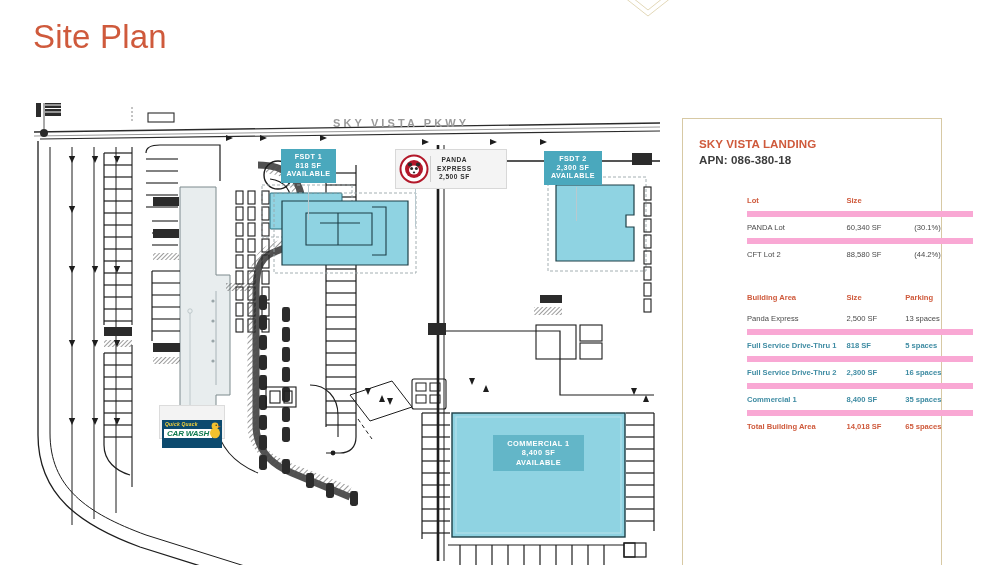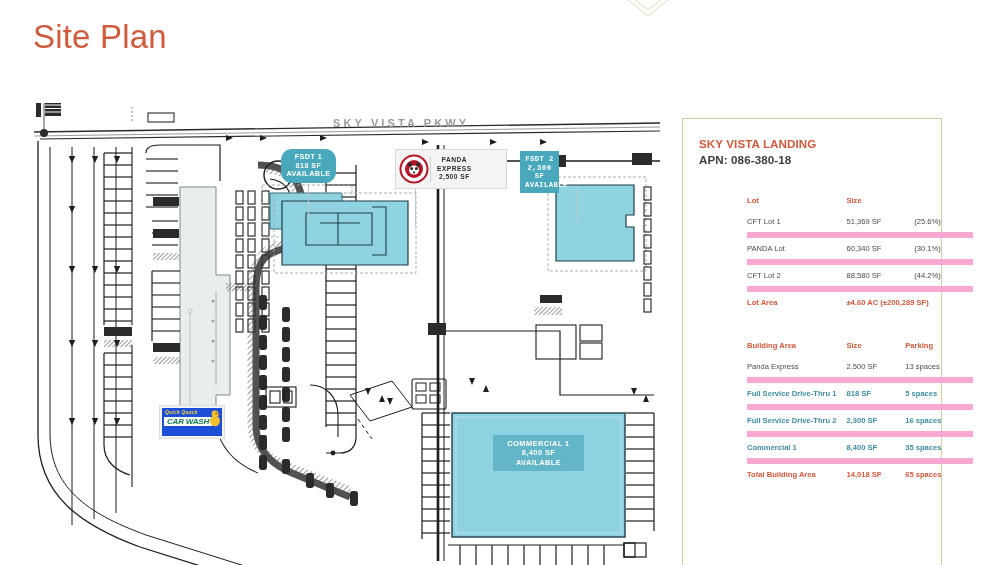--- a/index.html
+++ b/index.html
@@ -36,21 +36,21 @@
   #panda-chip .pb{
     color:#2f2f2f;font-size:6.6px;font-weight:700;line-height:8.4px;letter-spacing:.5px;
     text-align:center;padding:0 6px;border-left:1px solid #cfcfcf;
   }
   #panda-logo{width:30px;height:30px;margin:2px 1px 2px 3px;position:relative;}
   
   #carwash-chip{
     position:absolute;background:#f3f3f3;border:1px solid #dcdcdc;padding:2px;
   }
   #carwash-inner{
-    background:#1d4ed8;width:100%;height:100%;position:relative;overflow:hidden;
+    background:#0c4a6e;width:100%;height:100%;position:relative;overflow:hidden;margin-top:12px;
   }
   #carwash-inner .qq{
     position:absolute;left:3px;top:1px;color:#f5d23a;font-size:5px;font-weight:700;
     font-style:italic;letter-spacing:.2px;white-space:nowrap;
   }
   #carwash-inner .cw{
     position:absolute;left:2px;top:9px;background:#ffffff;color:#0f7a4f;font-size:8px;
     font-weight:700;font-style:italic;padding:0 3px;letter-spacing:-.2px;white-space:nowrap;
   }
   #carwash-duck{position:absolute;right:1px;top:1px;width:12px;height:18px;}
@@ -453,28 +453,28 @@
       <rect x="396" y="288" width="10" height="8"></rect>
         <rect x="410" y="288" width="10" height="8"></rect>
       <rect x="396" y="300" width="10" height="8"></rect>
         <rect x="410" y="300" width="10" height="8"></rect>
     </g>
   </svg>
 
   <div class="street-label" style="left:313px;top:22px;">SKY VISTA PKWY</div>
 
   <div class="callout-line" style="left:288px;top:90px;height:35px;"></div>
-  <div class="map-label" style="left:261px;top:54px;width:55px;border-radius:11px;">
+  <div class="map-label" style="left:261px;top:54px;width:55px;">
     <div>FSDT 1</div>
     <div>818 SF</div>
     <div>AVAILABLE</div>
   </div>
 
   <div class="callout-line" style="left:556px;top:92px;height:34px;"></div>
-  <div class="map-label" style="left:500px;top:56px;width:39px;font-family:Liberation Mono, monospace;">
+  <div class="map-label" style="left:524px;top:56px;width:58px;">
     <div>FSDT 2</div>
     <div>2,300 SF</div>
     <div>AVAILABLE</div>
   </div>
 
   <div class="map-label lg" style="left:473px;top:340px;width:91px;">
     <div>COMMERCIAL 1</div>
     <div>8,400 SF</div>
     <div>AVAILABLE</div>
   </div>
@@ -520,38 +520,29 @@
   <div id="panel-apn">APN: 086-380-18</div>
 
   <div id="lot-table-wrap">
     <table class="tbl">
       <tbody>
           <tr class="t-head">
         <td class="c-name">Lot</td>
         <td class="c-size">Size</td>
         <td class="c-pct"></td>
       </tr>
-      <tr>
-        <td class="c-name">CFT Lot 1</td>
-        <td class="c-size">51,369 SF</td>
-        <td class="c-pct">(25.6%)</td>
-      </tr>
       <tr class="rule">
         <td class="c-name">PANDA Lot</td>
         <td class="c-size">60,340 SF</td>
         <td class="c-pct">(30.1%)</td>
       </tr>
       <tr class="rule">
         <td class="c-name">CFT Lot 2</td>
         <td class="c-size">88,580 SF</td>
         <td class="c-pct">(44.2%)</td>
-      </tr>
-      <tr class="rule accent">
-        <td class="c-name">Lot Area</td>
-        <td colspan="2">±4.60 AC (±200,289 SF)</td>
       </tr>
     </tbody>
       </table>
   </div>
 
   <div id="bld-table-wrap">
     <table class="tbl">
       <tbody>
           <tr class="t-head">
         <td class="c-bname">Building Area</td>

